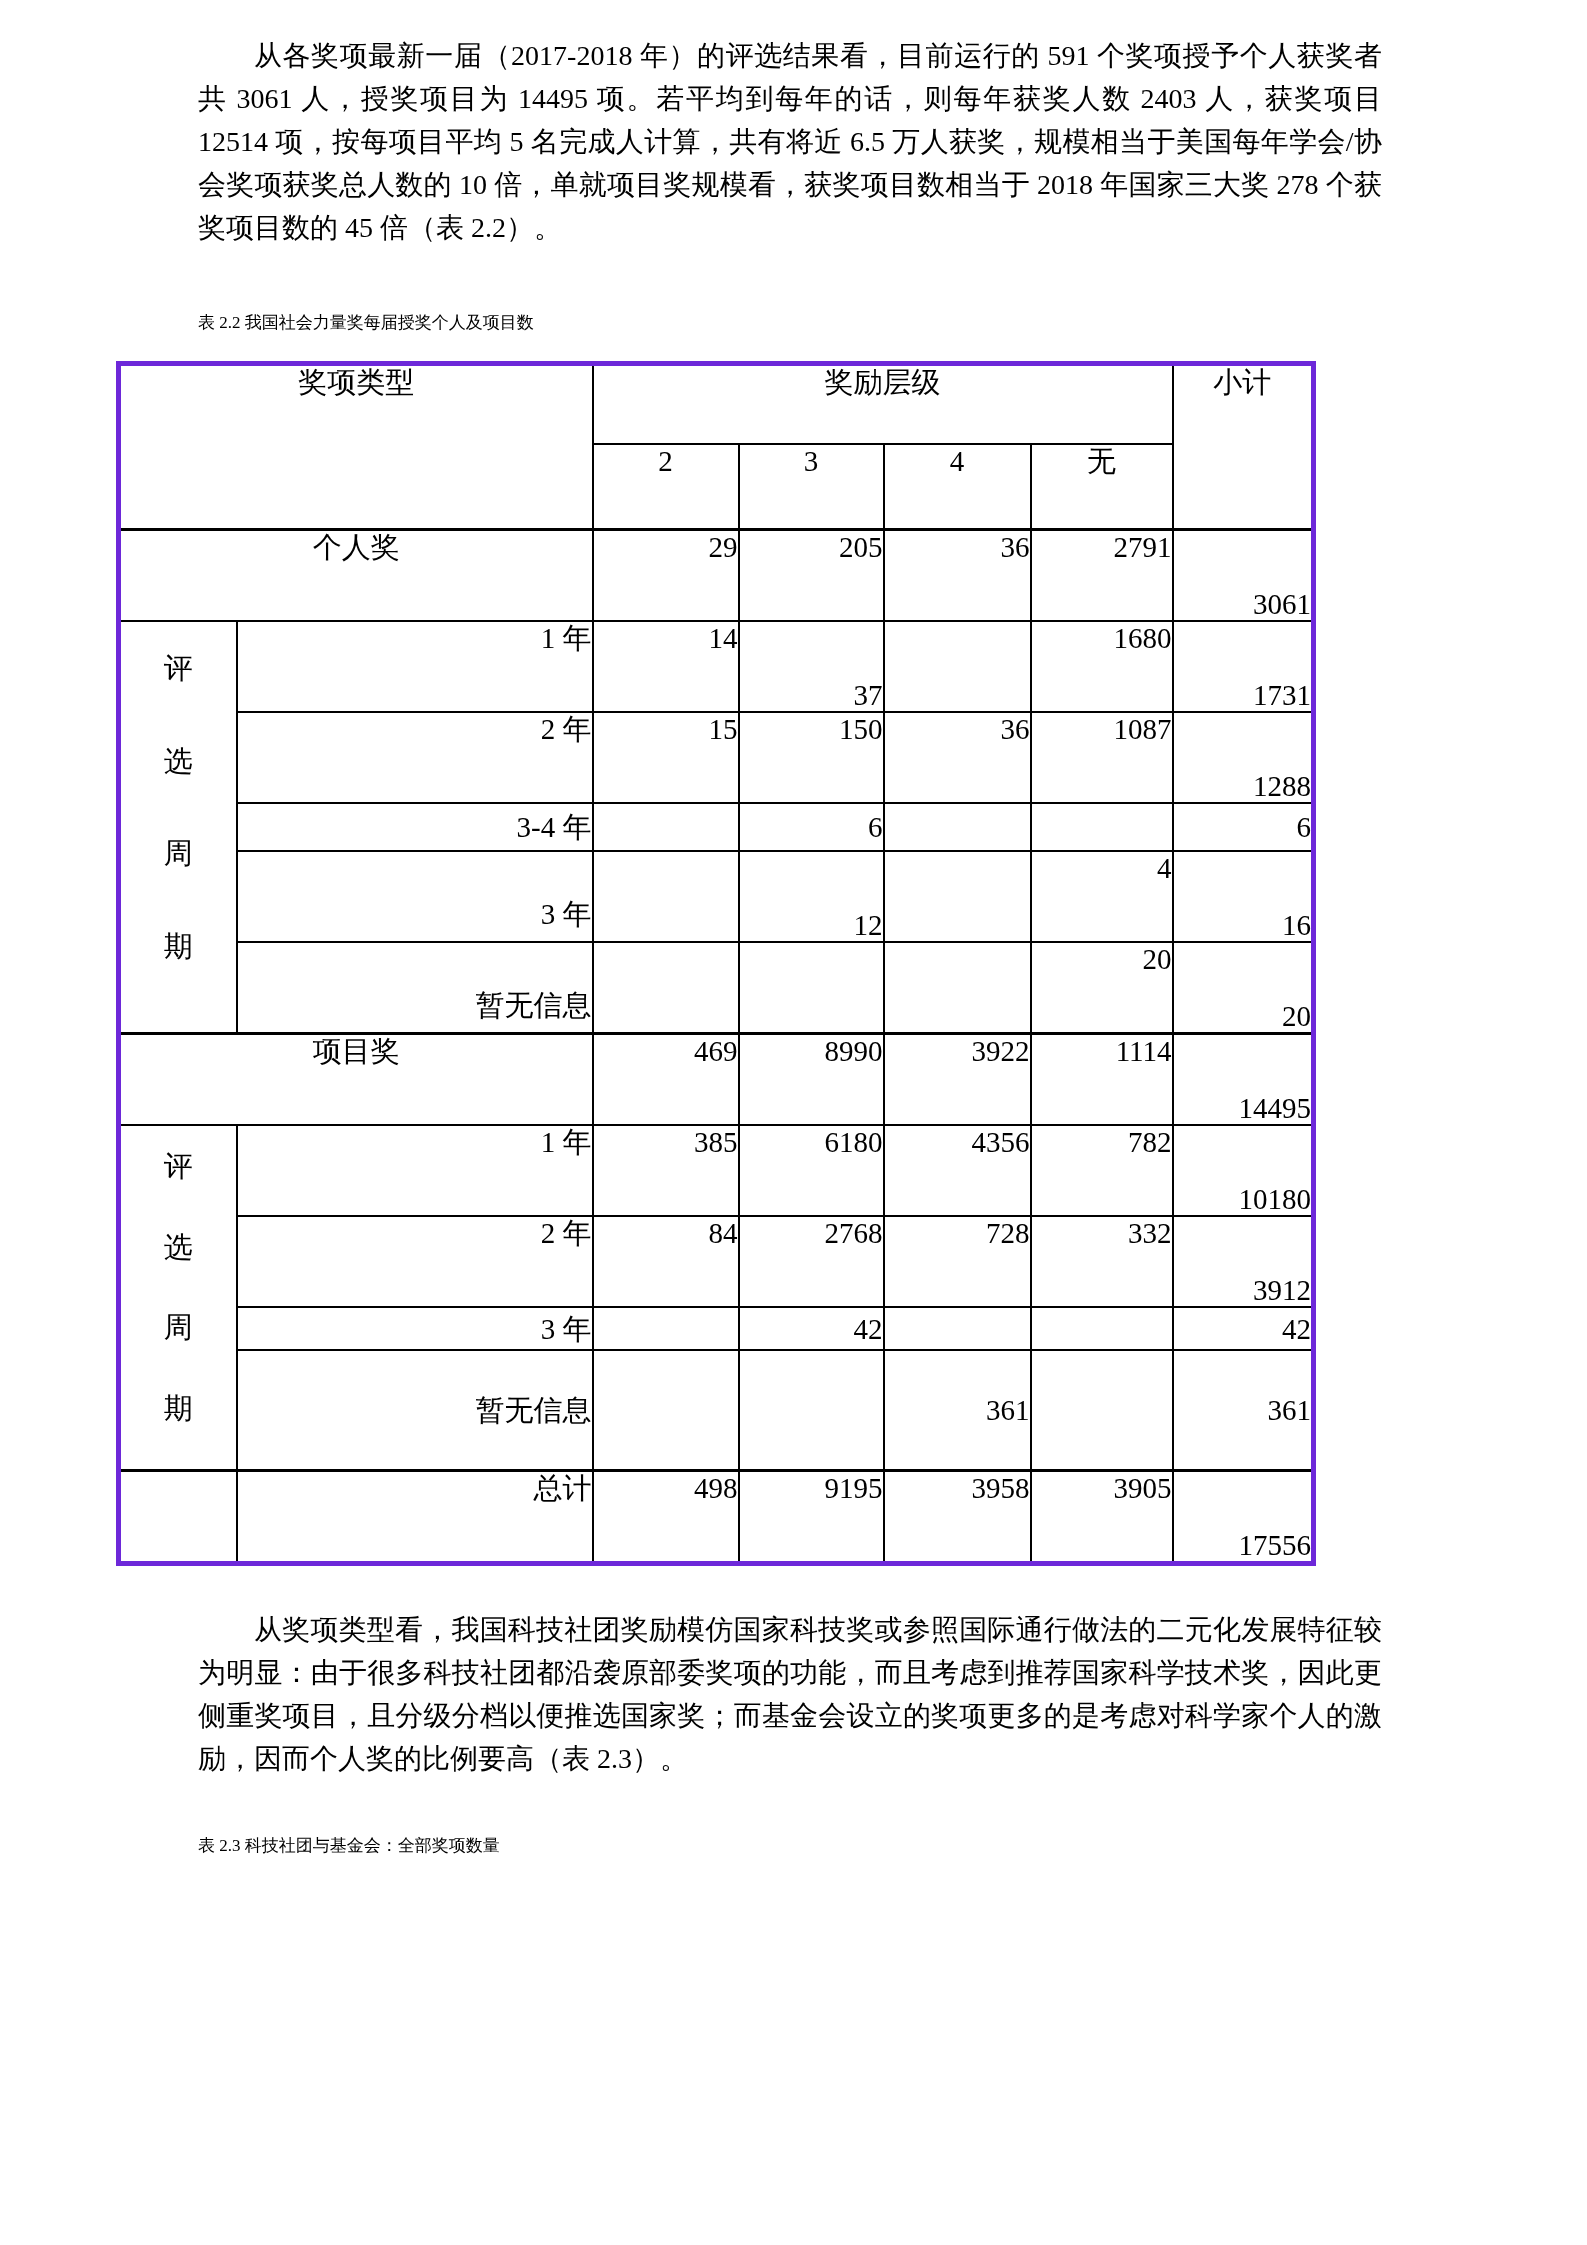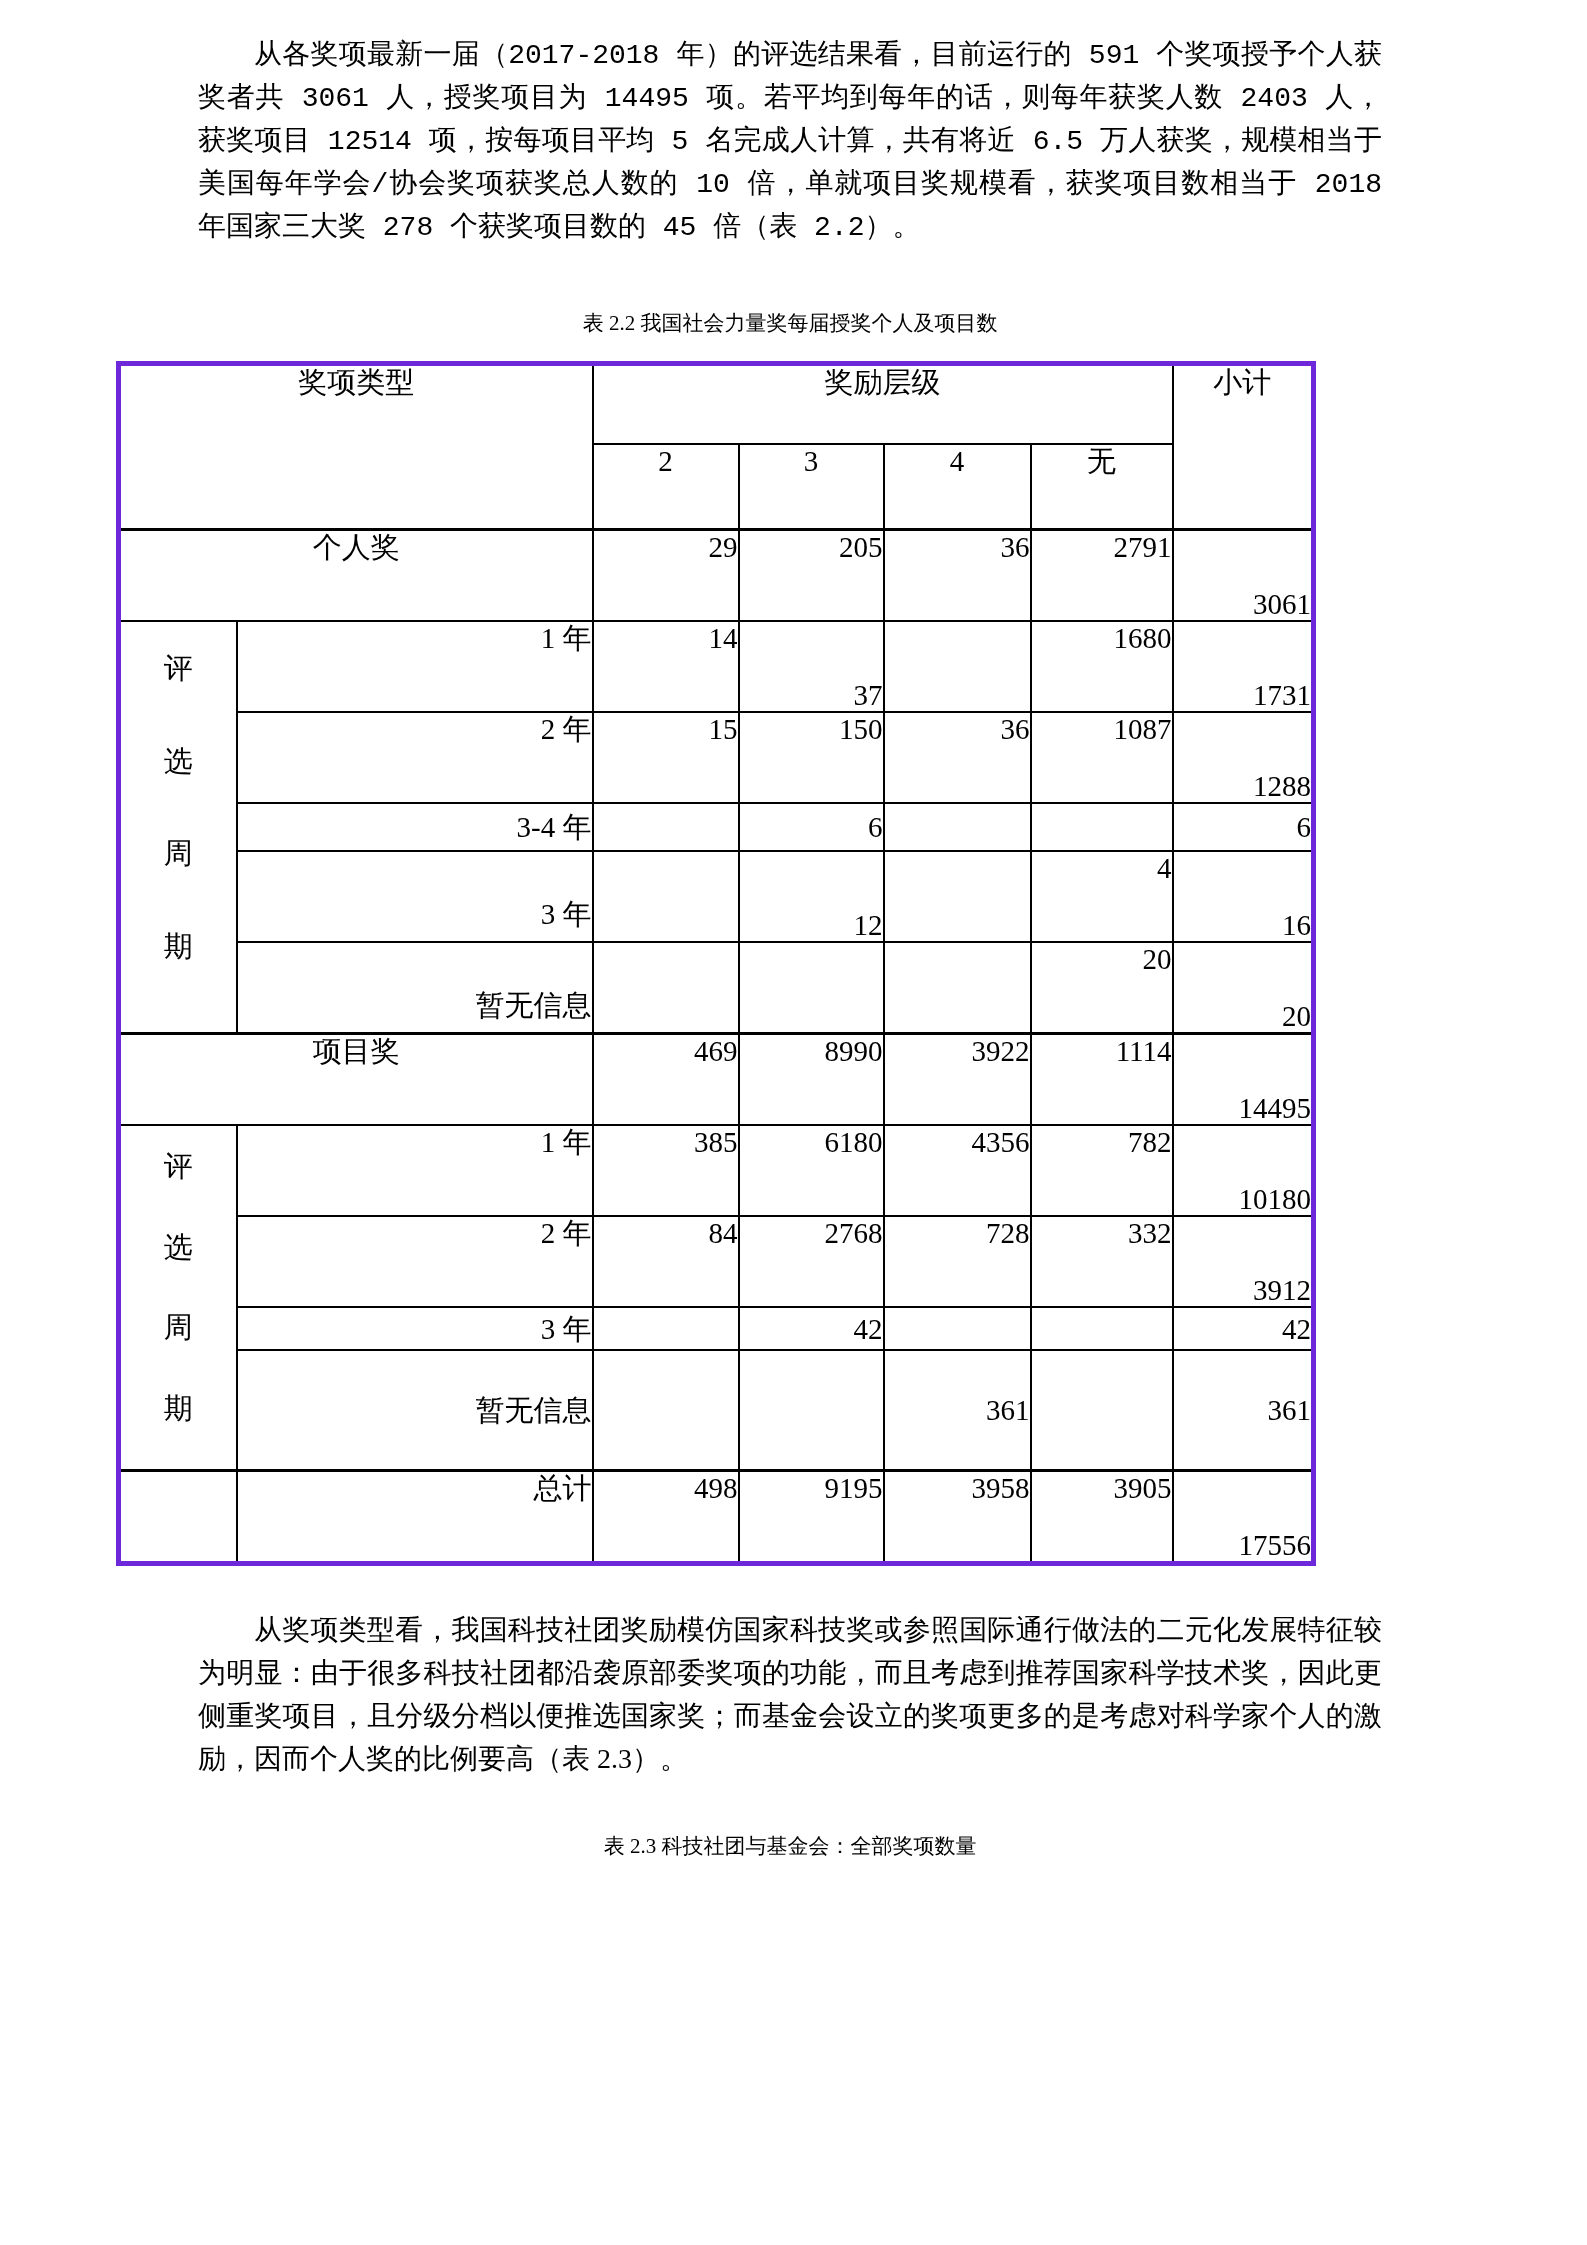--- a/index.html
+++ b/index.html
@@ -5,27 +5,27 @@
   html,body { margin:0; padding:0; background:#ffffff; }
   body { width:1587px; height:2245px; font-family:"Liberation Serif","DejaVu Serif",serif; color:#000; }
   .page { position:relative; width:1587px; height:2245px; overflow:hidden; background:#fff; }
 
   .para {
     margin-left:198px; margin-right:205px;
     font-size:28px; line-height:43px;
     text-align:justify; text-justify:inter-ideograph;
     text-indent:56px;
   }
-  .para-1 { padding-top:6px;font-family:Liberation Mono, monospace; }
+  .para-1 { padding-top:6px; }
   .para-2 { margin-top:38px; }
   .para-3 { margin-top:42px; }
 
   .caption {
     margin-left:198px; margin-right:205px;
-    font-size:21px; line-height:36px; text-align:center;
+    font-size:17px; line-height:36px; 
   }
   .caption-22 { margin-top:56px; margin-bottom:20px; }
   .caption-23 { margin-top:48px; }
 
   table.awards {
     border-collapse:collapse; table-layout:fixed;
     margin-left:116px; width:1195px;
     font-size:29px; line-height:32px;
     border:5px solid #6d28d9;
   }

